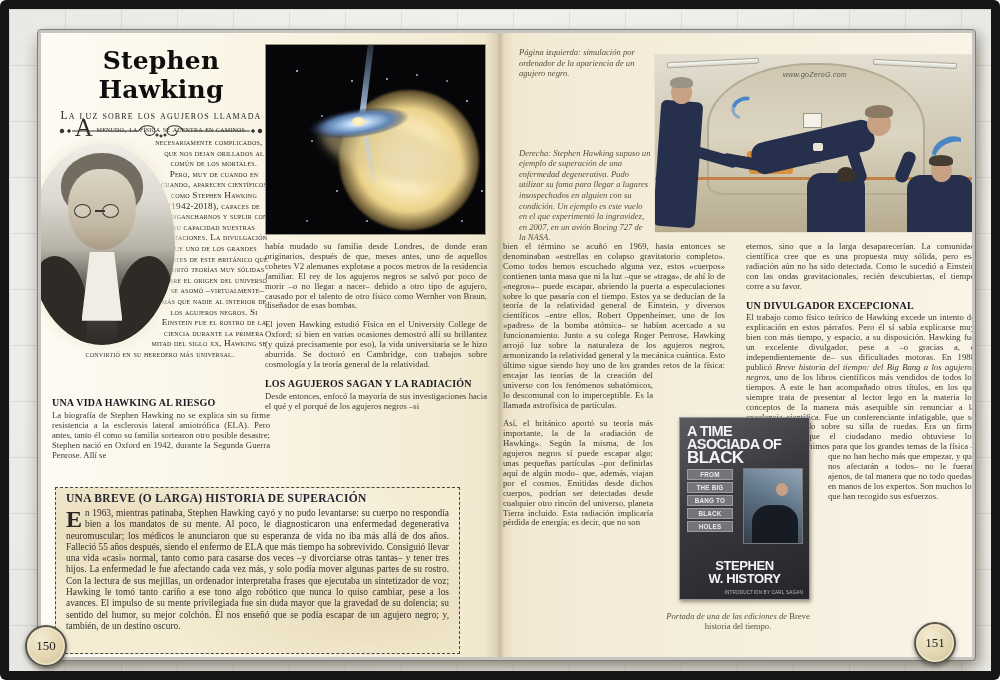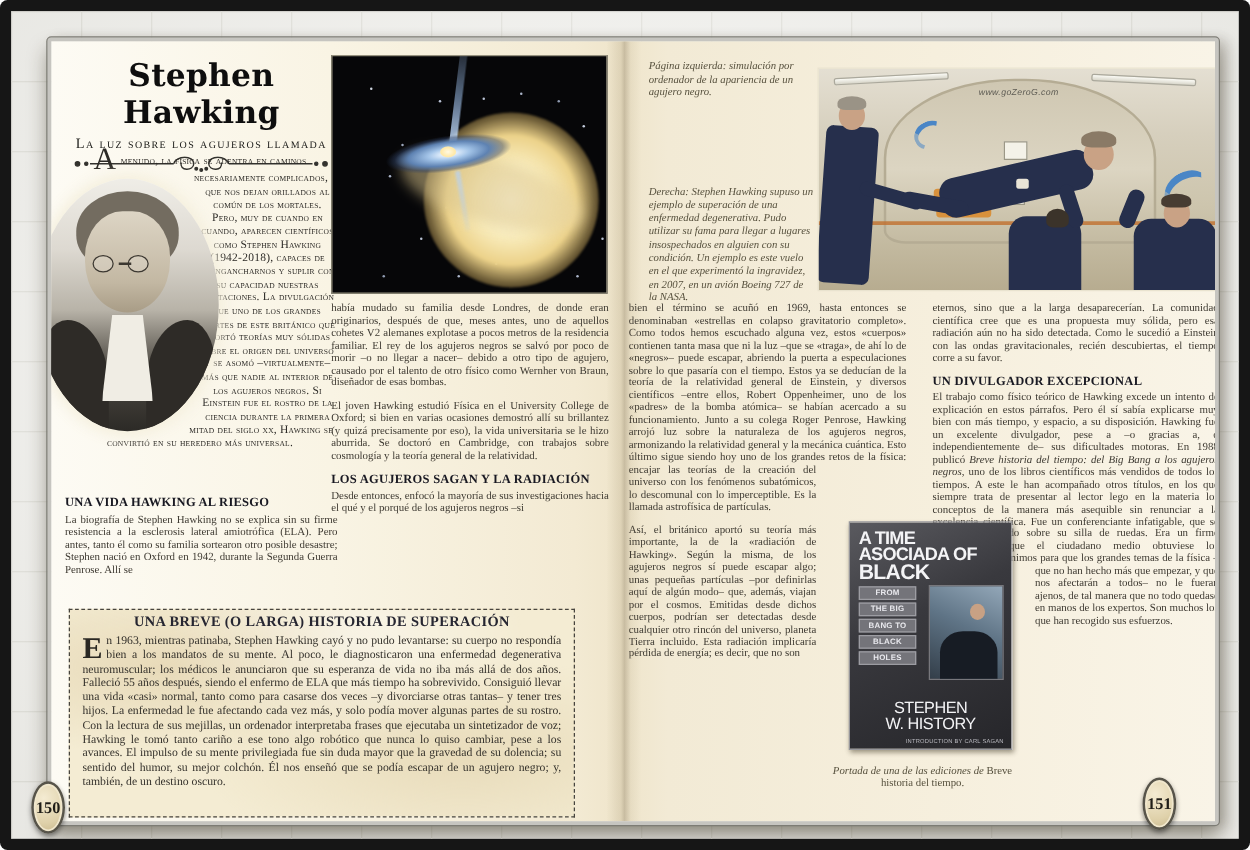--- a/index.html
+++ b/index.html
@@ -77,21 +77,21 @@
   .bh-jet2 { position:absolute; left:98px; top:92px; width:4px; height:48px; transform:rotate(-10deg); transform-origin:top center;
     background:linear-gradient(rgba(180,210,250,.7),rgba(160,195,240,.1)); filter:blur(.8px); }
 
   
   .hl-box { position:absolute; left:14px; top:454px; width:405px; height:167px;
     border:1.4px dashed #47443e; padding:4px 10px 6px;
     background-color:#f4ecd3;
     background-image:radial-gradient(ellipse at 18% 28%,rgba(200,172,118,.28),transparent 42%),
       radial-gradient(ellipse at 78% 72%,rgba(205,182,130,.3),transparent 48%),
       radial-gradient(ellipse at 55% 15%,rgba(255,255,255,.5),transparent 45%); }
-  .hl-head { text-align:center; font-weight:bold; font-size:11.5px; letter-spacing:.3px; color:#262631; margin-bottom:4px; }
+  .hl-head { text-align:left; font-weight:bold; font-size:11.5px; letter-spacing:.3px; color:#262631; margin-bottom:4px; }
   .hl-body { font-size:9.4px; line-height:11.3px; color:#34312b; text-align:justify; }
   .hl-body .dropcap { float:left; font-size:24px; line-height:20px; font-weight:bold; padding:1px 3px 0 0; color:#2a2823; }
 
   
   .captions { position:absolute; left:478px; top:14px; width:132px; height:196px; }
   .cap { font-style:italic; font-size:8.6px; line-height:10.6px; color:#56503d; }
   .cap-right { position:absolute; bottom:0; right:0; width:132px; text-align:left; }
 
   
   .zerog { position:absolute; left:613px; top:21px; width:322px; height:179px; overflow:hidden;
@@ -124,31 +124,31 @@
     border:1px solid #97979b; box-shadow:1px 2px 4px rgba(40,30,10,.45); font-family:"Liberation Sans",sans-serif; }
   .cv-title { color:#f4f4f6; font-weight:bold; font-size:14.5px; line-height:13px; letter-spacing:-.6px; }
   .cv-title .t3 { font-size:17px; }
   .cv-words { margin-top:5px; width:46px; }
   .cv-word { background:#74747a; border:1px solid #9c9ca2; color:#e9e9ee; font-size:6.3px; font-weight:bold;
     text-align:center; padding:1px 0; margin-bottom:2px; letter-spacing:.2px; }
   .cv-photo { position:absolute; right:6px; top:50px; width:60px; height:76px; overflow:hidden;
     background:linear-gradient(205deg,#93a7b8 0%,#5f7486 45%,#333e49 100%); border:1px solid #77777c; }
   .cv-suit { position:absolute; left:8px; bottom:-4px; width:46px; height:42px; background:#171c24; border-radius:40% 40% 0 0; }
   .cv-face { position:absolute; right:14px; top:14px; width:12px; height:13px; background:#c8a184; border-radius:50%; }
-  .cv-author { position:absolute; left:0; right:0; bottom:14px; text-align:center; color:#f4f4f6; font-weight:normal;
+  .cv-author { position:absolute; left:0; right:0; bottom:14px; text-align:center; color:#f4f4f6; font-weight:bold;
     font-size:13px; line-height:12.5px; letter-spacing:-.4px; }
   .cv-credit { position:absolute; right:6px; bottom:4px; color:#b9b9bf; font-size:4.6px; letter-spacing:.2px; }
   .cover-cap { position:absolute; left:616px; top:578px; width:162px; font-size:8.6px; line-height:10.4px; color:#56503d;text-align:center; }
 
   
-  .pagenum { position:absolute; width:27px; height:42px; border-radius:50%; z-index:5;
+  .pagenum { position:absolute; width:42px; height:42px; border-radius:50%; z-index:5;
     background:radial-gradient(circle at 35% 30%,#f4ebd2,#dfd1aa 65%,#c8b78c);
     border:2px solid #57544a; box-shadow:0 2px 4px rgba(0,0,0,.45), inset 0 0 0 1.5px #f0e7cd;
     display:flex; align-items:center; justify-content:center;
-    font-size:13px; font-weight:bold; color:#201e18; }
+    font-size:13px; font-weight:normal; color:#201e18; }
   .pn-left { left:16px; top:616px; }
   .pn-right { left:905px; top:613px; }
 </style>
 </head>
 <body>
 
 <div class="frame">
   <div class="tiles">
 
     <div class="spread">

